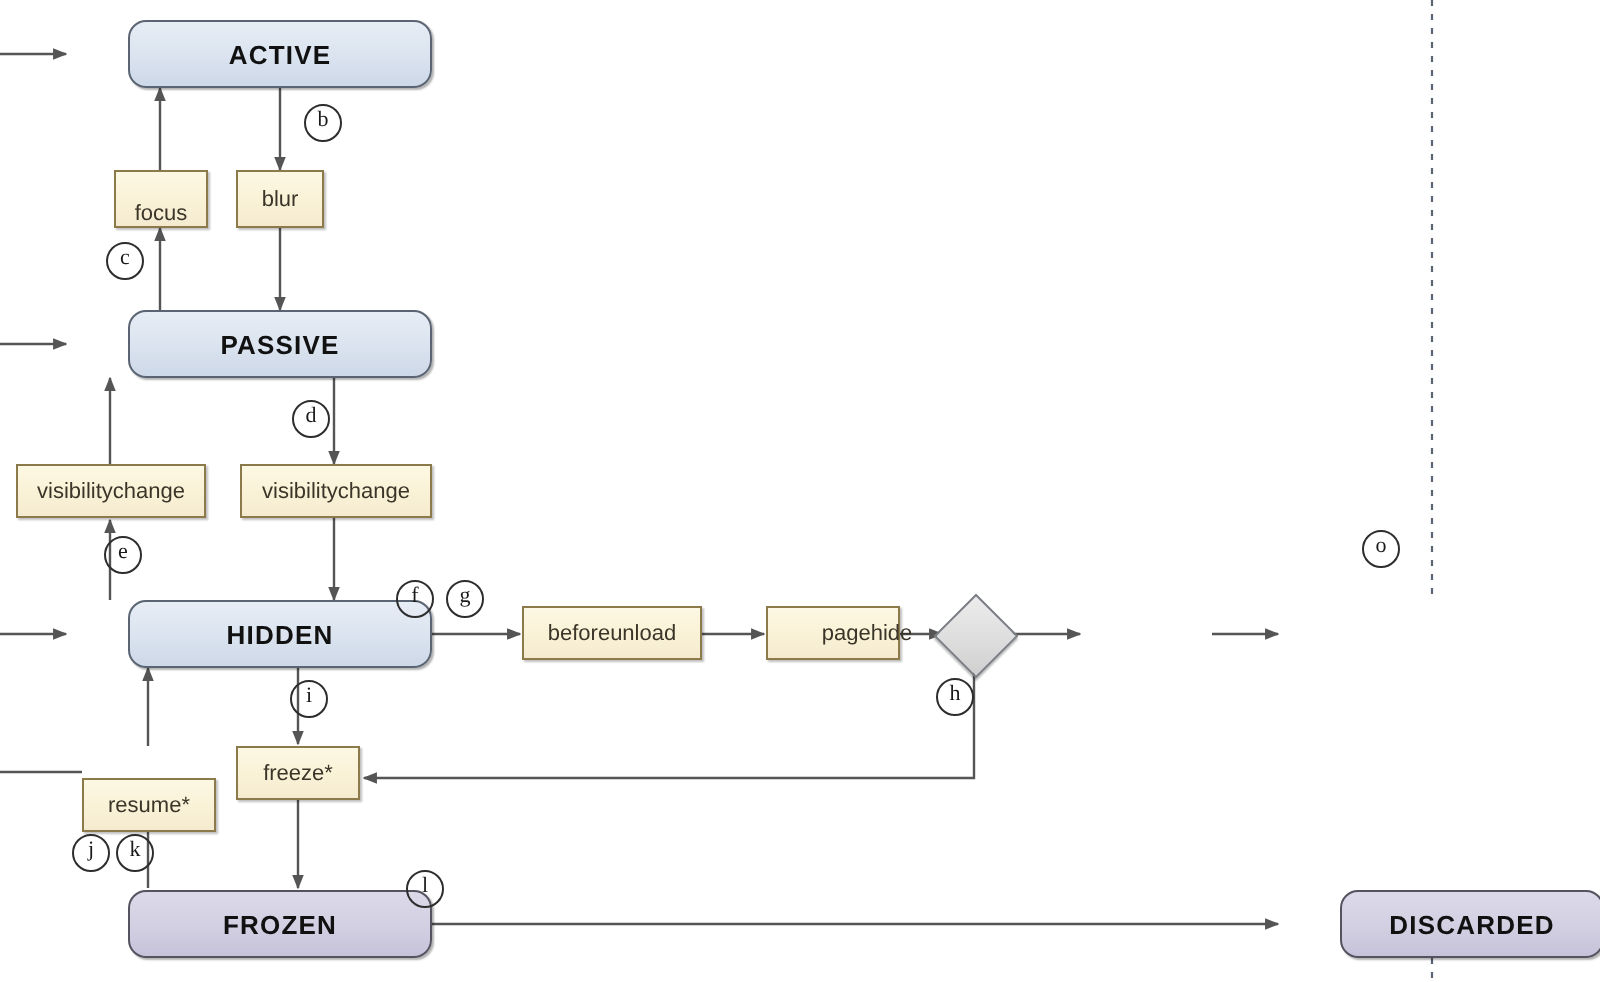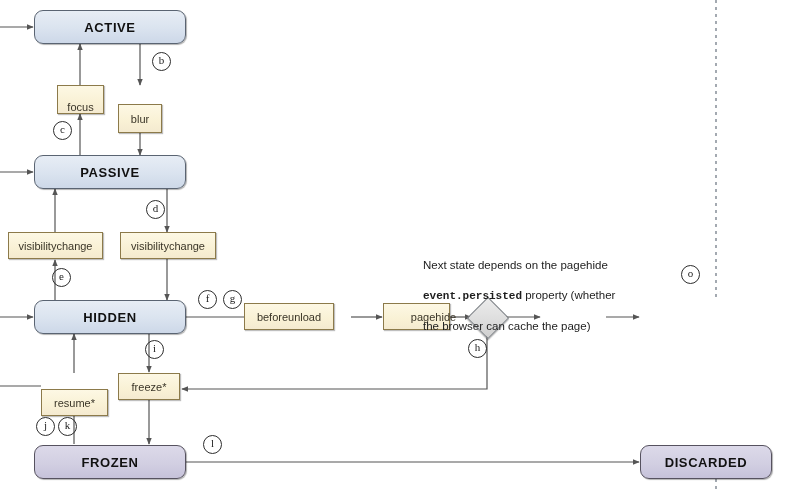--- a/index.html
+++ b/index.html
@@ -32,20 +32,21 @@
   }
   .state-node {
     border: 1px solid #5a6472;
     border-radius: 9px;
     background: linear-gradient(180deg, #e7edf5 0%, #dae3ef 55%, #cdd8e8 100%);
     font-weight: bold;
     font-size: 13px;
     letter-spacing: 0.6px;
     color: #111111;
     box-shadow: 1px 1px 1px rgba(0,0,0,0.30);
+    margin-left: 30px;
   }
   .state-node.discard-style {
     background: linear-gradient(180deg, #dcd9e9 0%, #d2cfe2 55%, #c6c2da 100%);
     border-color: #56525f;
   }
   .event-node {
     border: 1px solid #8c7a4a;
     background: linear-gradient(180deg, #fdf8e4 0%, #f9f1d5 60%, #f4ead0 100%);
     font-size: 11px;
     color: #3a3528;
@@ -162,33 +163,33 @@
 
 
   <div class="node state-node discard-style" style="left:640px; top:445px; width:132px; height:34px;">
     <span>DISCARDED</span>
   </div>
 
   <div class="node event-node" style="left:57px; top:85px; width:47px; height:29px;align-items:flex-end;">
     <span>focus</span>
   </div>
 
-  <div class="node event-node" style="left:118px; top:85px; width:44px; height:29px;margin-top:19px;">
+  <div class="node event-node" style="left:118px; top:85px; width:44px; height:29px;">
     <span>blur</span>
   </div>
 
   <div class="node event-node" style="left:8px; top:232px; width:95px; height:27px;">
     <span>visibilitychange</span>
   </div>
 
   <div class="node event-node" style="left:120px; top:232px; width:96px; height:27px;">
     <span>visibilitychange</span>
   </div>
 
-  <div class="node event-node" style="left:244px; top:303px; width:90px; height:27px;">
+  <div class="node event-node" style="left:261px; top:303px; width:90px; height:27px;">
     <span>beforeunload</span>
   </div>
 
   <div class="node event-node" style="left:383px; top:303px; width:67px; height:27px;padding-left:34px;">
     <span>pagehide</span>
   </div>
 
 
   <div class="node event-node" style="left:41px; top:373px; width:67px; height:27px;margin-top:16px;">
     <span>resume*</span>
@@ -206,19 +207,14 @@
   <div class="edge-label" style="left:52px; top:268px;">e</div>
   <div class="edge-label" style="left:198px; top:290px;">f</div>
   <div class="edge-label" style="left:223px; top:290px;">g</div>
   <div class="edge-label" style="left:468px; top:339px;">h</div>
   <div class="edge-label" style="left:145px; top:340px;">i</div>
   <div class="edge-label" style="left:36px; top:417px;">j</div>
   <div class="edge-label" style="left:58px; top:417px;">k</div>
   <div class="edge-label" style="left:203px; top:435px;">l</div>
   <div class="edge-label" style="left:681px; top:265px;">o</div>
 
-  <div class="note" style="left:423px; top:243px; width:215px;">
-    <div>Next state depends on the pagehide</div>
-    <div><span class="mono">event.persisted</span><span> property (whether</span></div>
-    <div>the browser can cache the page)</div>
-  </div>
 
 </div>
 
 </body></html>

